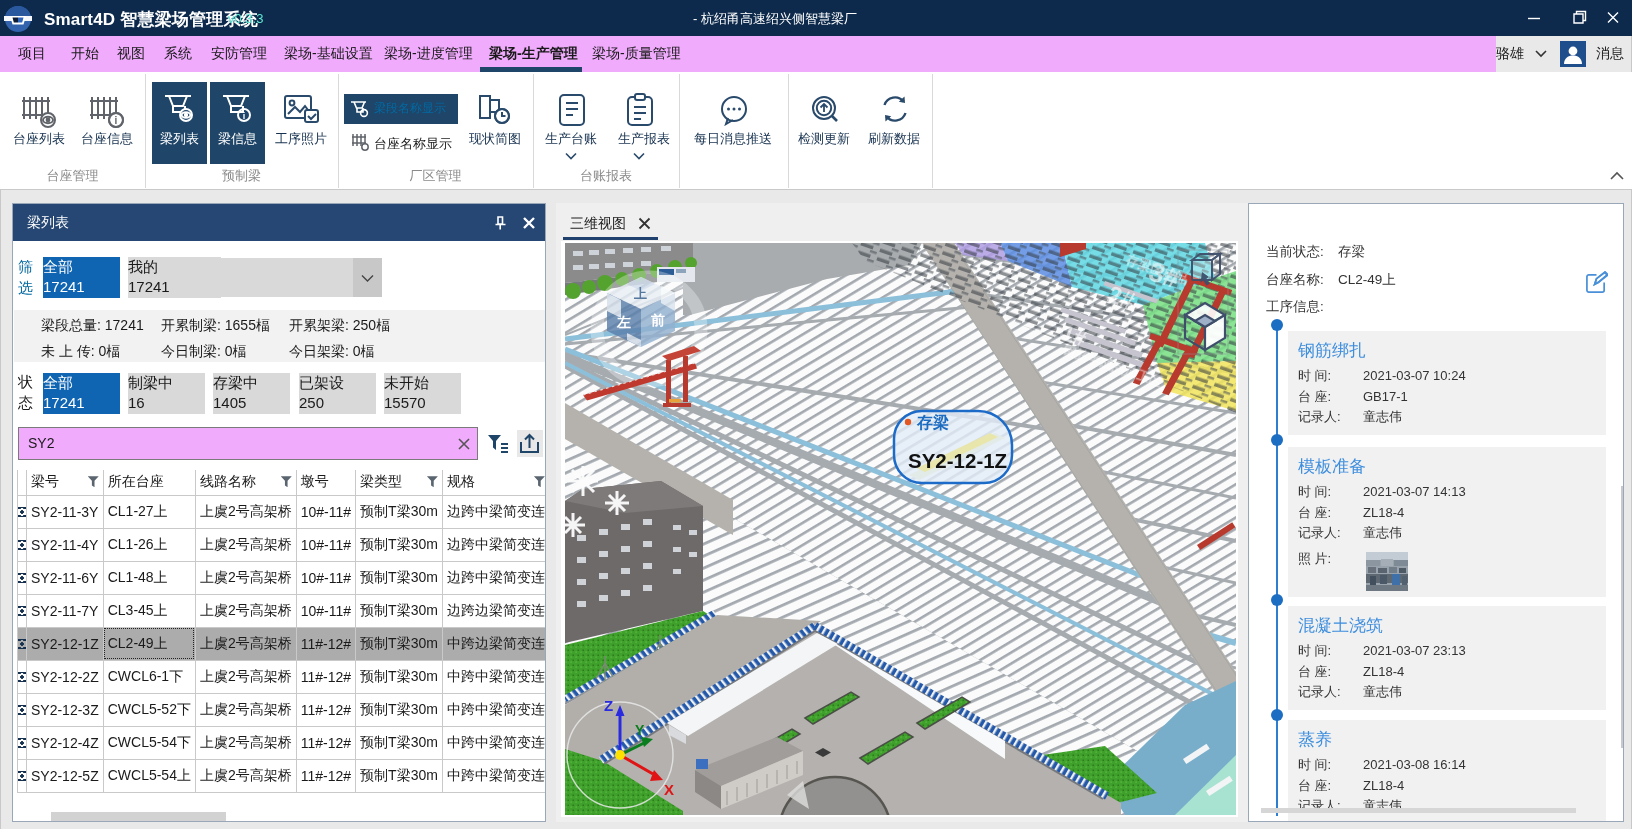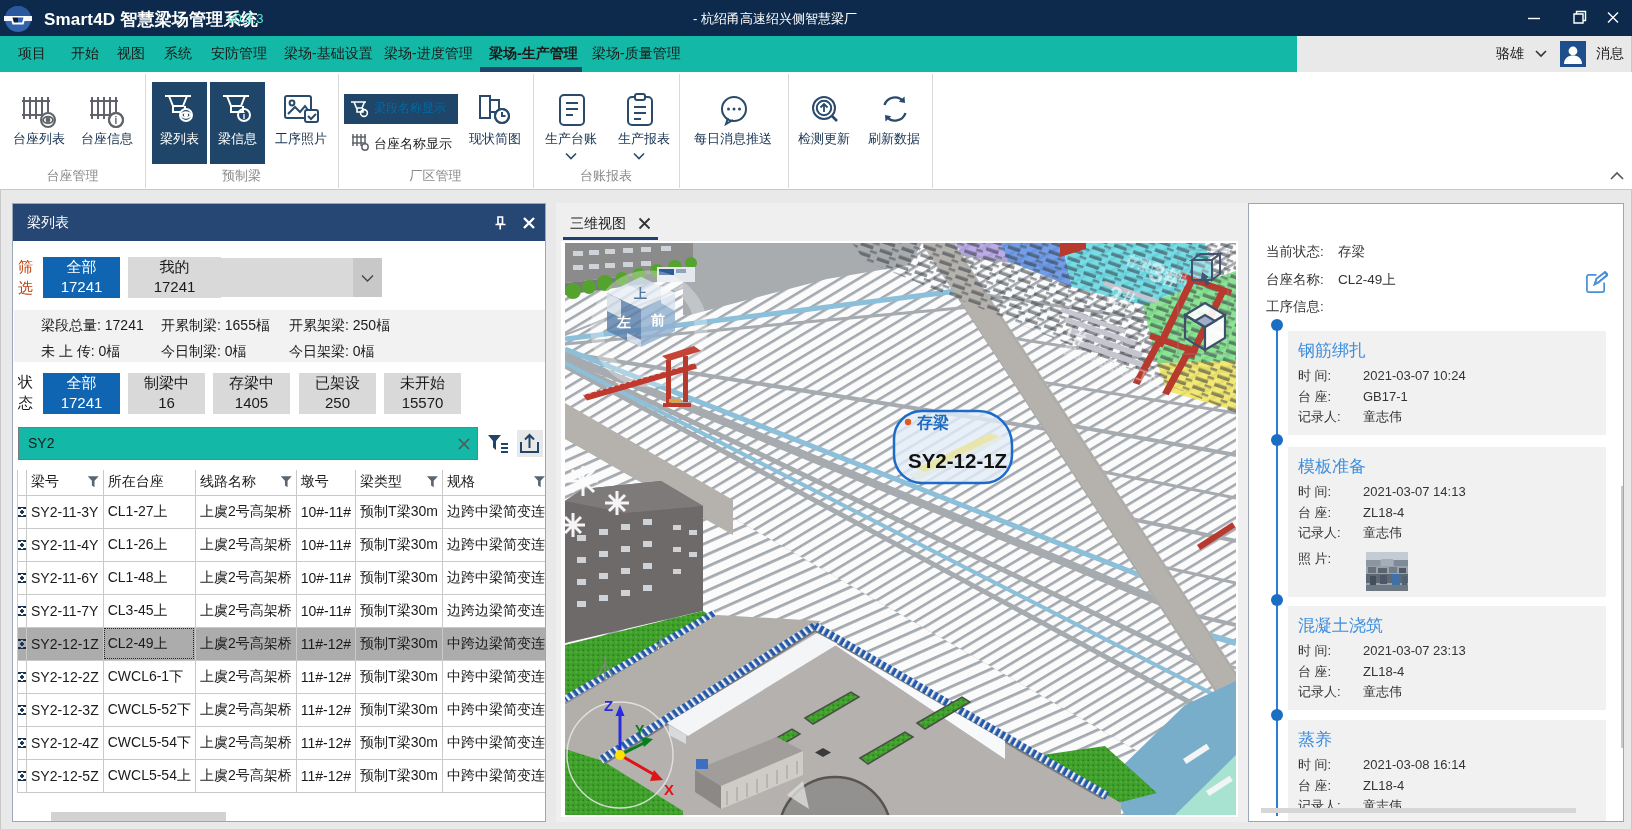--- a/index.html
+++ b/index.html
@@ -1,30 +1,30 @@
 <!DOCTYPE html>
 <html><head><meta charset="utf-8">
 <style>
 *{margin:0;padding:0;box-sizing:border-box}
 html,body{width:1632px;height:829px;overflow:hidden;background:#e9e9e9;
 font-family:"Liberation Sans",sans-serif;-webkit-font-smoothing:antialiased}
 .abs{position:absolute}
 #titlebar{left:0;top:0;width:1632px;height:36px;background:#0d2a4c;color:#fff}
-#menubar{left:0;top:36px;width:1297px;height:36px;background:#14b8a6}
+#menubar{left:0;top:36px;width:1496px;height:36px;background:#f0abfc}
 #ribbon{left:0;top:72px;width:1632px;height:118px;background:#fff;border-bottom:1px solid #c9c9c9}
 .mitem{position:absolute;top:0;height:36px;line-height:34px;font-size:14px;color:#1a1a1a;white-space:nowrap}
 .gsep{position:absolute;top:2px;height:114px;width:1px;background:#d9d9d9}
 .glabel{position:absolute;top:95px;font-size:13px;color:#8a8a8a;text-align:center}
 .ritem{position:absolute;font-size:13px;color:#16314f;text-align:center;white-space:nowrap}
 #lpanel{left:12px;top:203px;width:534px;height:619px;background:#fff;border:1px solid #9aa7b8;overflow:hidden}
 #cpane{left:556px;top:203px;width:692px;height:619px;background:#efefef}
 #rpanel{left:1248px;top:203px;width:376px;height:619px;background:#fff;border:1px solid #9aa7b8;overflow:hidden}
 .phead{position:absolute;left:0;top:0;right:0;height:37px;background:#264773;color:#fff;
 font-size:14px;line-height:37px;padding-left:14px}
-.btn2{position:absolute;text-align:center;font-size:15px;color:#1a1a1a;background:#d9d9d9}
+.btn2{position:absolute;font-size:15px;color:#1a1a1a;background:#d9d9d9}
 .btn2 div{height:20px;line-height:20px}
 .btn2.act{background:#1065b3;color:#fff}
 .stat{position:absolute;font-size:14px;color:#1a1a1a;white-space:nowrap}
 table#bt{position:absolute;left:4px;top:266px;border-collapse:collapse;font-size:14px;color:#1a1a1a;
 table-layout:fixed;background:#fff}
 #bt td,#bt th{border:1px solid #c9c9c9;padding:0 4px;overflow:hidden;white-space:nowrap;height:33px;
 font-weight:normal;text-align:left}
 #bt thead th{border-top:none;height:25px}
 #bt tr.sel td{background-color:#acacac}
 #bt td.eye{background-image:radial-gradient(circle 3px at 50% 50%,#16314f 45%,rgba(22,49,79,.85) 60%,transparent 62%),radial-gradient(ellipse 9px 5.5px at 50% 50%,transparent 64%,#16314f 66%,#16314f 92%,transparent 94%);background-repeat:no-repeat}
@@ -230,21 +230,21 @@
   <div class="phead">梁列表
     <svg class="abs" style="left:479px;top:11px" width="16" height="16" viewBox="0 0 16 16">
         <g stroke="#fff" stroke-width="1.6" fill="none">
           <path d="M6 2 h4.5 v7 h-4.5 z M3.5 9.5 h10 M8.2 9.5 v5"></path>
         </g>
       </svg>
     <svg class="abs" style="left:509px;top:12px" width="14" height="14" viewBox="0 0 14 14">
         <path d="M2 2 l10 10 M12 2 l-10 10" stroke="#fff" stroke-width="2.4" fill="none"></path>
       </svg>
   </div>
-  <span class="abs" style="left:5px;top:52px;width:16px;font-size:15px;color:#c2410c;line-height:21px">筛选</span>
+  <span class="abs" style="left:5px;top:52px;width:16px;font-size:15px;color:#0369a1;line-height:21px">筛选</span>
   <div class="btn2 act" style="left:30px;top:53px;width:77px;height:41px">
       <div>全部</div>
       <div>17241</div>
     </div>
   <div class="btn2" style="left:115px;top:53px;width:93px;height:41px">
       <div>我的</div>
       <div>17241</div>
     </div>
   <div class="abs" style="left:201px;top:54px;width:168px;height:39px;background:#d9d9d9">
     <div class="abs" style="left:139px;top:0;width:29px;height:39px;background:#c8c8c8"></div>
@@ -274,21 +274,21 @@
       <div>1405</div>
     </div>
   <div class="btn2" style="left:286px;top:169px;width:77px;height:41px">
       <div>已架设</div>
       <div>250</div>
     </div>
   <div class="btn2" style="left:371px;top:169px;width:77px;height:41px">
       <div>未开始</div>
       <div>15570</div>
     </div>
-  <div class="abs" style="left:5px;top:223px;width:460px;height:33px;background:#14b8a6;border:1px solid #7a7a7a">
+  <div class="abs" style="left:5px;top:223px;width:460px;height:33px;background:#f0abfc;border:1px solid #7a7a7a">
     <span class="abs" style="left:9px;top:7px;font-size:14px;color:#1a1a1a">SY2</span>
     <svg class="abs" style="left:438px;top:9px" width="14" height="14" viewBox="0 0 14 14">
         <path d="M2 2 l10 10 M12 2 l-10 10" stroke="#555" stroke-width="1.6" fill="none"></path>
       </svg>
   </div>
   <svg class="abs" style="left:472px;top:227px" width="26" height="26" viewBox="0 0 26 26">
     <path d="M3 4 h13 l-5 6 v9 l-3 -2.5 v-6.5 z" fill="#1f4568"></path>
     <path d="M16 13 h7 M16 17 h7 M16 21 h7" stroke="#1f4568" stroke-width="2"></path>
   </svg>
   <div class="abs" style="left:504px;top:226px;width:26px;height:27px;background:#e8e8e8">

